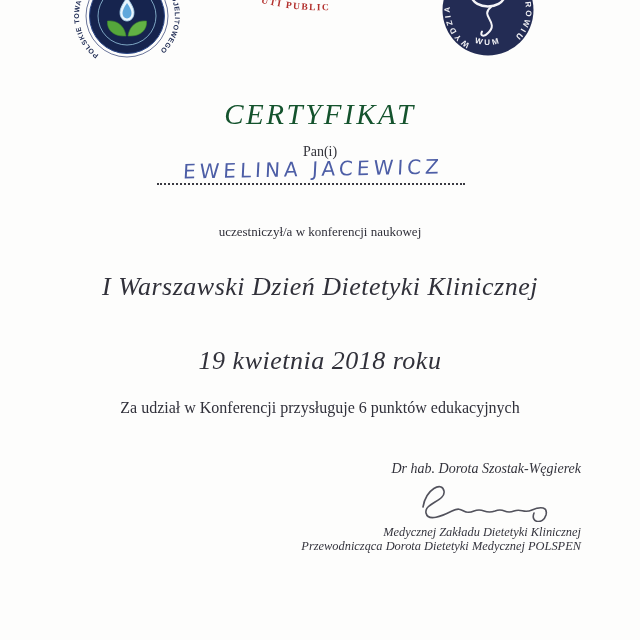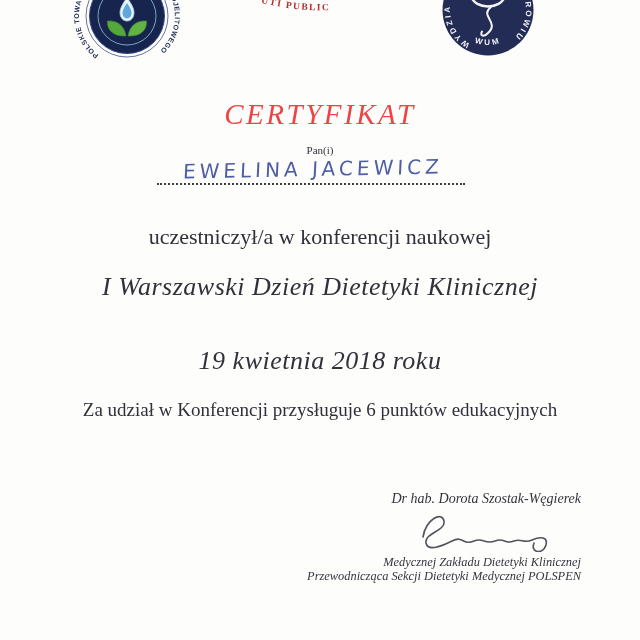--- a/index.html
+++ b/index.html
@@ -1,30 +1,30 @@
 <!DOCTYPE html>
 <html><head>
 <meta charset="utf-8">
 <style>
   html,body{margin:0;padding:0;}
   body{width:640px;height:640px;background:#ffffff;font-family:"Liberation Serif",serif;}
   .page{position:relative;width:640px;height:640px;overflow:hidden;background:#fdfdfc;color:#2f2f36;}
   .abs{position:absolute;}
   .center{left:0;right:0;text-align:center;}
-  .title{top:98px;font-size:29px;font-style:italic;letter-spacing:2.5px;color:#ef4444;}
-  .salutation{top:144px;font-size:11px;color:#33333a;}
+  .title{top:98px;font-size:29px;font-style:italic;letter-spacing:2.5px;color:#14532d;}
+  .salutation{top:144px;font-size:14px;color:#33333a;}
   .recipient{left:183px;top:157px;font-family:"DejaVu Sans",sans-serif;font-size:20px;letter-spacing:4px;
              color:#4d5ea6;transform:rotate(-1.1deg) skewX(-4deg);white-space:nowrap;}
   .dotline{left:157px;top:169px;width:308px;height:14px;border-bottom:2px dotted #3a3a42;}
-  .participation{top:224px;font-size:22px;color:#30303a;}
+  .participation{top:224px;font-size:13px;color:#30303a;}
   .conf-title{top:272px;font-size:26px;font-style:italic;letter-spacing:0.5px;color:#31313a;font-family:Liberation Serif, serif;}
   .conf-date{top:320px;font-size:26px;font-style:italic;letter-spacing:0.5px;color:#31313a;margin-top:26px;}
-  .points{top:399px;font-size:19px;color:#30303a;}
+  .points{top:399px;font-size:16px;color:#30303a;}
   .sigblock{right:59px;top:461px;text-align:right;}
-  .signer{font-size:14px;font-style:italic;color:#33333c;margin-bottom:3px;margin-top:30px;}
+  .signer{font-size:14px;font-style:italic;color:#33333c;margin-bottom:3px;}
   .sig-svg{margin:0 26px 0 0;display:inline-block;}
   .signer-title{font-size:12.4px;font-style:italic;line-height:13.8px;color:#35353e;}
   .seal-arc-text{font-family:"Liberation Sans",sans-serif;font-weight:bold;}
 </style>
 </head>
 <body>
 
 <div class="page">
 
   <svg class="abs" style="left:69px;top:-42px;" width="116" height="116" viewBox="0 0 116 116">
@@ -92,16 +92,16 @@
   <div class="abs center conf-title">I Warszawski Dzień Dietetyki Klinicznej</div>
   <div class="abs center conf-date">19 kwietnia 2018 roku</div>
   <div class="abs center points">Za udział w Konferencji przysługuje 6 punktów edukacyjnych</div>
 
   <div class="abs sigblock">
     <div class="signer">Dr hab. Dorota Szostak-Węgierek</div>
     <svg class="sig-svg" width="140" height="42" viewBox="0 0 140 42">
       <path d="M 8,27 C 11,9 27,1 29,11 C 31,21 9,23 11,33 C 13,42 27,36 37,31 C 49,25 47,36 59,31 C 69,27 69,35 80,31 C 90,27 89,35 99,31 C 107,28 108,34 117,30 C 126,26 133,27 131,35 C 128,45 115,43 119,33" fill="none" stroke="#52525c" stroke-width="1.6" stroke-linecap="round"></path>
     </svg>
     <div class="signer-title">Medycznej Zakładu Dietetyki Klinicznej</div>
-    <div class="signer-title">Przewodnicząca Sekcji Dietetyki Medycznej POLSPEN</div>
+    <div class="signer-title">Przewodnicząca Dorota Dietetyki Medycznej POLSPEN</div>
   </div>
 
 </div>
 
 </body></html>

